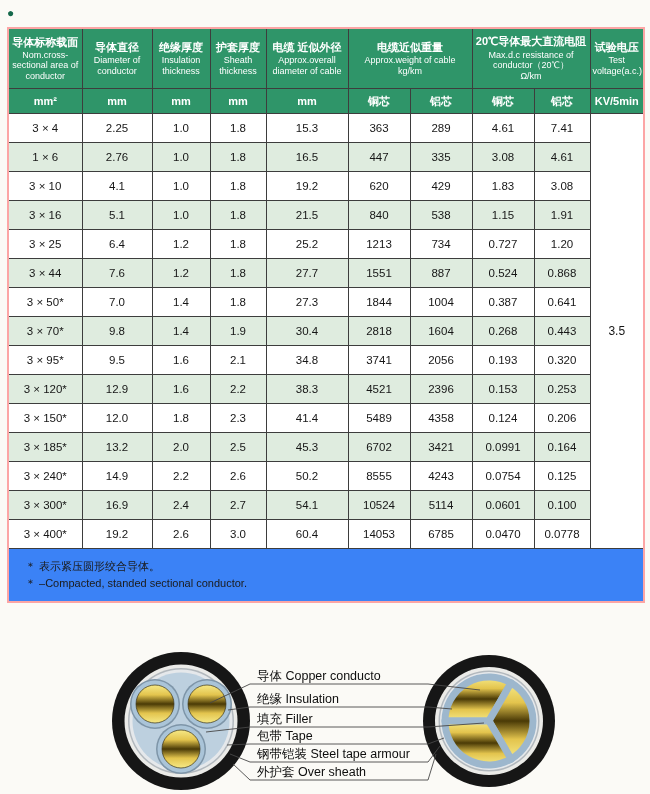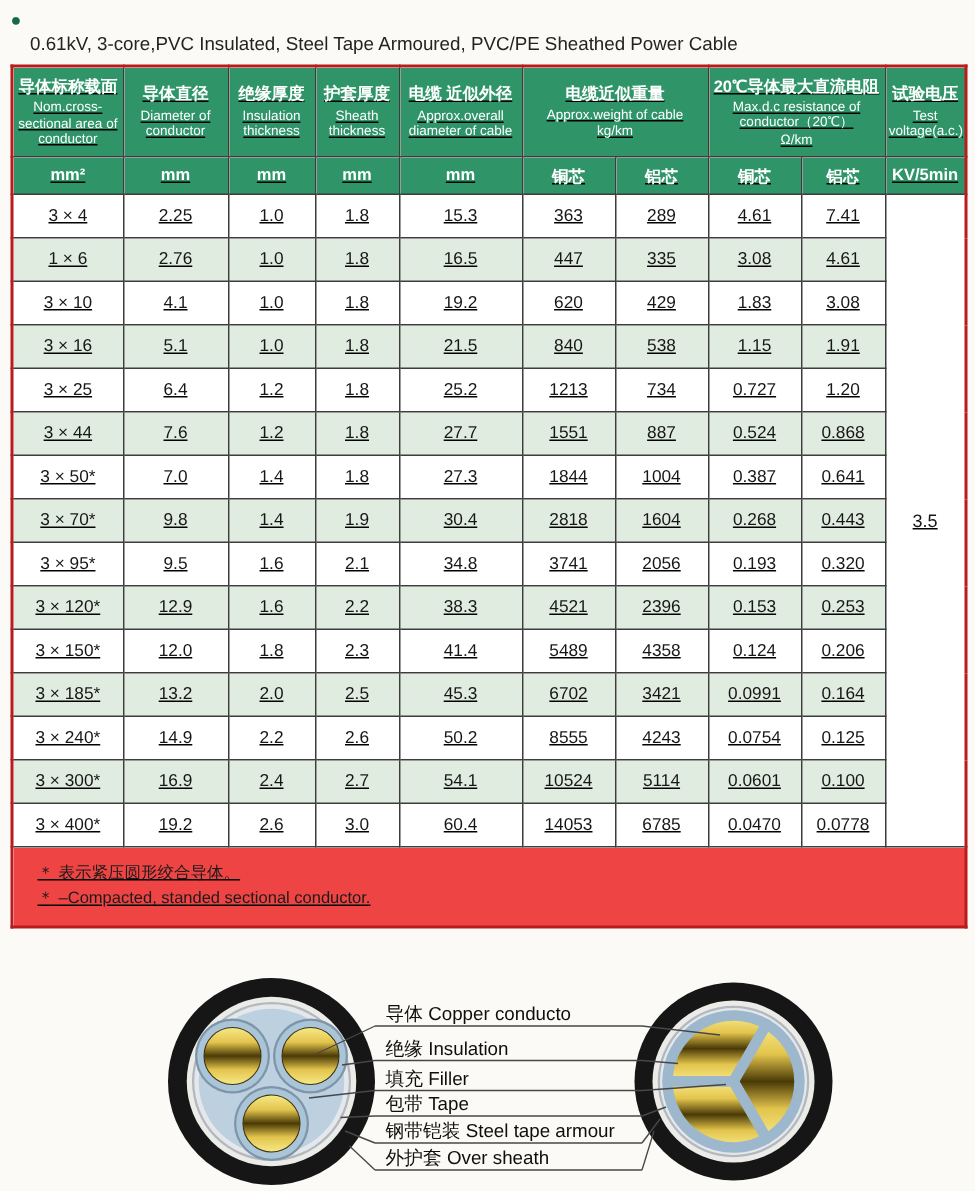--- a/index.html
+++ b/index.html
@@ -6,47 +6,46 @@
   .page{width:650px;height:794px;background:#fbfaf6;position:relative;overflow:hidden;
         font-family:"Liberation Sans",sans-serif;}
   
   .title-block{padding:6px 6px 0 7px;}
   .title-row{display:flex;align-items:flex-start;gap:3px;}
   .bullet{color:var(--accent-green,#15684b);font-size:12px;line-height:1.25;flex:0 0 auto;}
   .title-cn{font-size:12.5px;font-weight:700;color:#1d1d1d;line-height:1.25;letter-spacing:.2px;}
   .title-en{margin-left:13px;font-size:12.5px;color:#232323;line-height:1.3;}
   
   table.spec{border-collapse:collapse;table-layout:fixed;width:636px;margin:6px 0 0 7px;
-             border:2px solid #b91c1c;text-decoration:underline;}
+             border:2px solid #fca5a5;}
   .spec th,.spec td{border:1px solid #3d3d3d;text-align:center;vertical-align:middle;
              padding:1px 2px;overflow:hidden;}
   .spec thead th{background:var(--header-green,#2f9569);color:#fff;}
   .spec thead tr.labels th{height:57px;}
   .spec thead tr.units th{height:22px;font-size:11px;font-weight:700;}
   .hcn{font-size:11px;font-weight:700;line-height:1.2;}
   .hen{font-size:9px;font-weight:400;line-height:1.15;margin-top:1px;}
   .spec tbody td{font-size:11.5px;color:#161616;height:26px;background:#fff;}
   .spec tbody tr.alt td{background:var(--stripe-green,#dfecdf);}
   .spec td.tv-cell{background:#fff;font-size:12px;text-align:center;}
-  .spec td.notes-cell{background:#ef4444;text-align:left;padding:7px 4px 7px 16px;height:38px;margin-top:44px;}
+  .spec td.notes-cell{background:#3b82f6;text-align:left;padding:7px 4px 7px 16px;height:38px;margin-top:44px;}
   .note-line{font-size:11px;color:#1b1b1b;line-height:1.55;}
   
   .diagram{position:absolute;left:0;bottom:0;width:650px;height:164px;}
   .diagram text{font-size:12.5px;fill:#0e0e0e;font-family:"Liberation Sans",sans-serif;}
 </style>
 </head>
 <body>
 
 <div class="page">
 
   <div class="title-block">
     <div class="title-row">
       <span class="bullet">●</span>
     </div>
-    <div class="title-en">0.61kV, 3-core,PVC Insulated, Steel Tape Armoured, PVC/PE Sheathed Power Cable</div>
   </div>
 
   <table class="spec">
     <colgroup id="cols">
         <col style="width: 74px;">
         <col style="width: 70px;">
         <col style="width: 58px;">
         <col style="width: 56px;">
         <col style="width: 82px;">
         <col style="width: 62px;">

